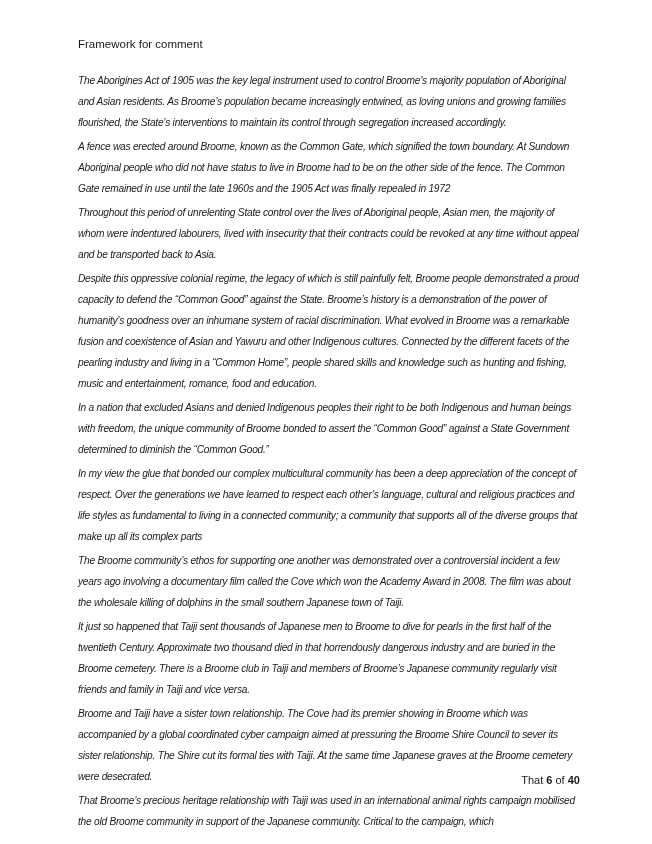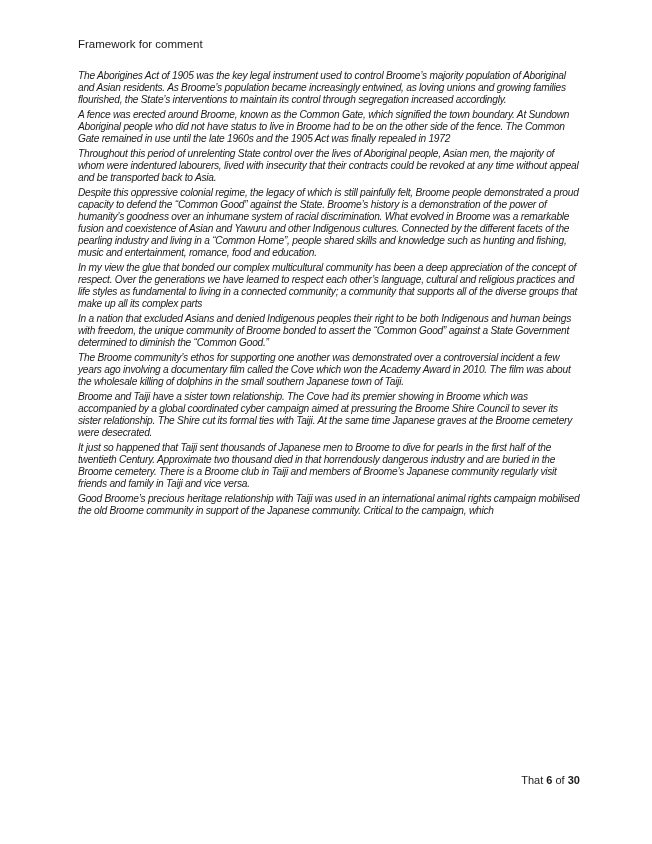--- a/index.html
+++ b/index.html
@@ -30,21 +30,21 @@
     position: absolute;
     left: 78px;
     top: 70px;
     width: 503px;
   }
   .content p {
     margin: 0 0 3px 0;
     font-style: italic;
     font-size: 10.2px;
     letter-spacing: -0.25px;
-    line-height: 12px;
+    line-height: 21px;
     color: #1b1b1b;
     text-align: left;
   }
   .footer {
     position: absolute;
     right: 72px;
     top: 774px;
     font-size: 11px;
     color: #1b1b1b;
     white-space: nowrap;
@@ -58,28 +58,28 @@
 
 <div class="page">
 
   <div class="header">Framework for comment</div>
 
   <div class="content">
     <p>The Aborigines Act of 1905 was the key legal instrument used to control Broome’s majority population of Aboriginal and Asian residents. As Broome’s population became increasingly entwined, as loving unions and growing families flourished, the State’s interventions to maintain its control through segregation increased accordingly.</p>
     <p>A fence was erected around Broome, known as the Common Gate, which signified the town boundary. At Sundown Aboriginal people who did not have status to live in Broome had to be on the other side of the fence.  The Common Gate remained in use until the late 1960s and the 1905 Act was finally repealed in 1972</p>
     <p>Throughout this period of unrelenting State control over the lives of Aboriginal people, Asian men, the majority of whom were indentured labourers, lived with insecurity that their contracts could be revoked at any time without appeal and be transported back to Asia.</p>
     <p>Despite this oppressive colonial regime, the legacy of which is still painfully felt, Broome people demonstrated a proud capacity to defend the “Common Good” against the State. Broome’s history is a demonstration of the power of humanity’s goodness over an inhumane system of racial discrimination. What evolved in Broome was a remarkable fusion and coexistence of Asian and Yawuru and other Indigenous cultures. Connected by the different facets of the pearling industry and living in a “Common Home”, people shared skills and knowledge such as hunting and fishing, music and entertainment, romance, food and education.</p>
+    <p>In a nation that excluded Asians and denied Indigenous peoples their right to be both Indigenous and human beings with freedom, the unique community of Broome bonded to assert the “Common Good” against a State Government determined to diminish the “Common Good.”</p>
     <p>In my view the glue that bonded our complex multicultural community has been a deep appreciation of the concept of respect. Over the generations we have learned to respect each other’s language, cultural and religious practices and life styles as fundamental to living in a connected community; a community that supports all of the diverse groups that make up all its complex parts</p>
-    <p>In a nation that excluded Asians and denied Indigenous peoples their right to be both Indigenous and human beings with freedom, the unique community of Broome bonded to assert the “Common Good” against a State Government determined to diminish the “Common Good.”</p>
-    <p>The Broome community’s ethos for supporting one another was demonstrated over a controversial incident a few years ago involving a documentary film called the Cove which won the Academy Award in 2010. The film was about the wholesale killing of dolphins in the small southern Japanese town of Taiji.</p>
+    <p>The Broome community’s ethos for supporting one another was demonstrated over a controversial incident a few years ago involving a documentary film called the Cove which won the Academy Award in 2008. The film was about the wholesale killing of dolphins in the small southern Japanese town of Taiji.</p>
+    <p>It just so happened that Taiji sent thousands of Japanese men to Broome to dive for pearls in the first half of the twentieth Century. Approximate two thousand died in that horrendously dangerous industry and are buried in the Broome cemetery. There is a Broome club in Taiji and members of Broome’s Japanese community regularly visit friends and family in Taiji and vice versa.</p>
     <p>Broome and Taiji have a sister town relationship. The Cove had its premier showing in Broome which was accompanied by a global coordinated cyber campaign aimed at pressuring the Broome Shire Council to sever its sister relationship. The Shire cut its formal ties with Taiji. At the same time Japanese graves at the Broome cemetery were desecrated.</p>
-    <p>It just so happened that Taiji sent thousands of Japanese men to Broome to dive for pearls in the first half of the twentieth Century. Approximate two thousand died in that horrendously dangerous industry and are buried in the Broome cemetery. There is a Broome club in Taiji and members of Broome’s Japanese community regularly visit friends and family in Taiji and vice versa.</p>
-    <p>Good Broome’s precious heritage relationship with Taiji was used in an international animal rights campaign mobilised the old Broome community in support of the Japanese community. Critical to the campaign, which</p>
+    <p>That Broome’s precious heritage relationship with Taiji was used in an international animal rights campaign mobilised the old Broome community in support of the Japanese community. Critical to the campaign, which</p>
   </div>
 
   <div class="footer">
     <span>That</span>
     <span class="num">6</span>
     <span>of</span>
-    <span class="num">30</span>
+    <span class="num">40</span>
   </div>
 
 </div>
 
 </body></html>

